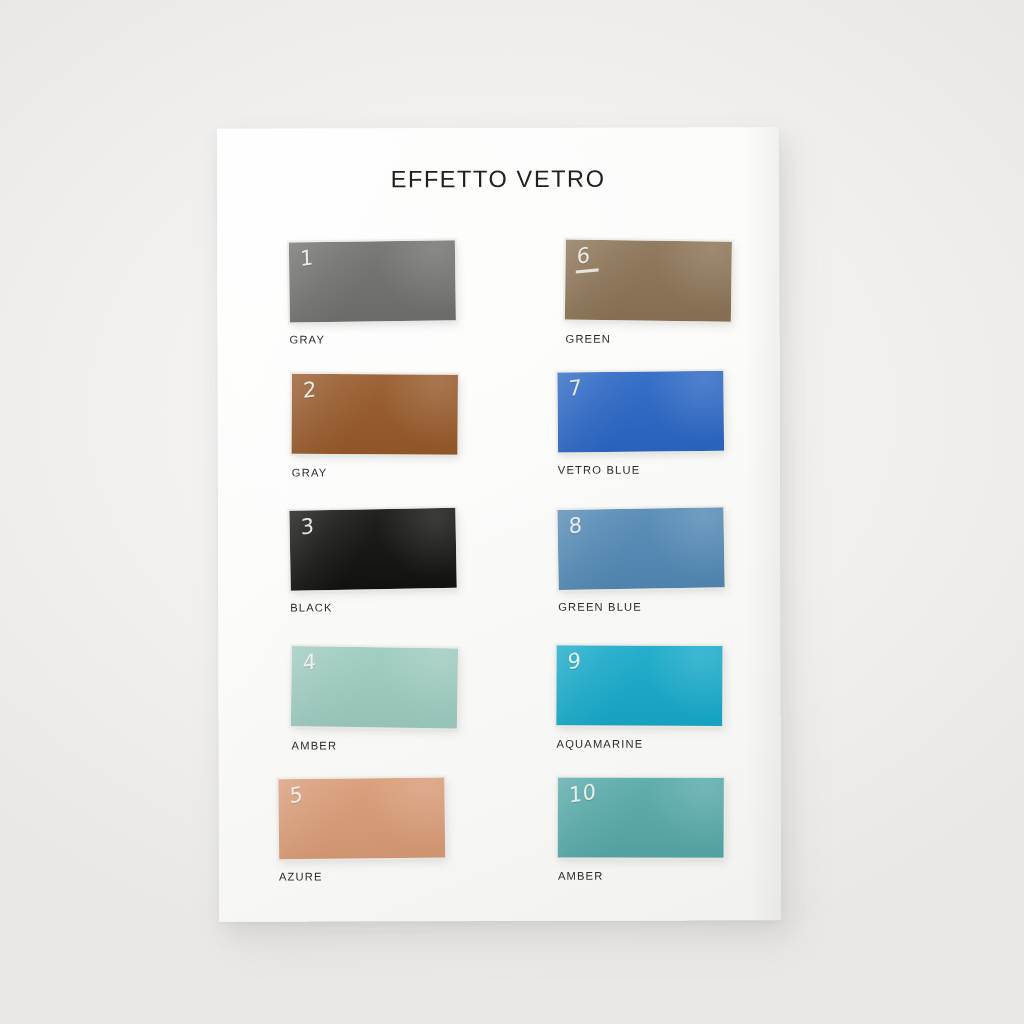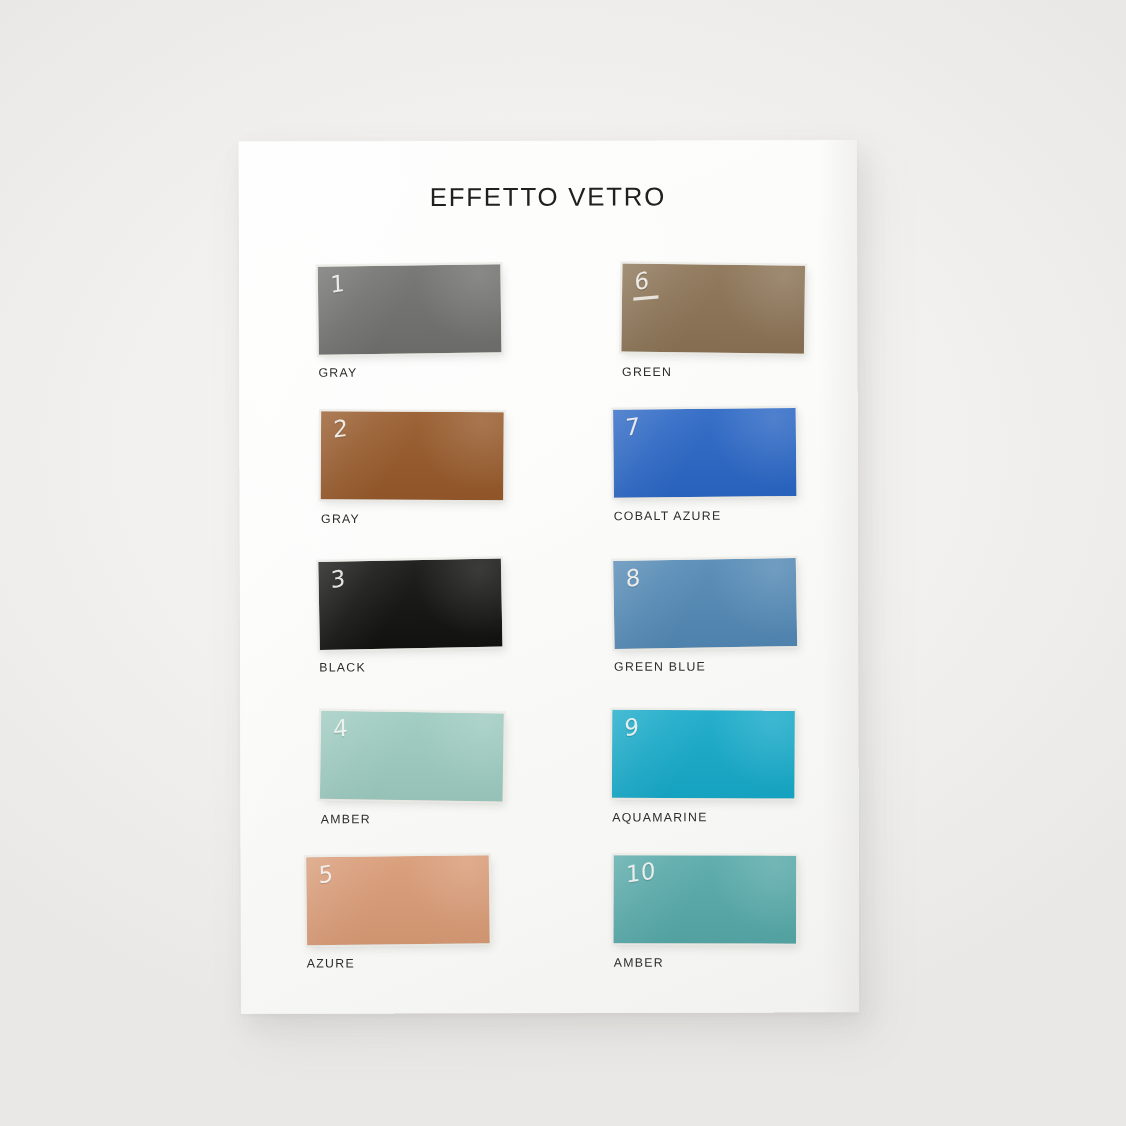--- a/index.html
+++ b/index.html
@@ -188,21 +188,21 @@
           <div class="chip-num underlined">6</div>
         </div>
         <div class="chip-label">GREEN</div>
       </div>
       <div class="swatch-cell" style="left: 340px; top: 244px;">
         <div class="chip" style="background: rgb(42, 102, 196); transform: rotate(-0.4deg);">
           <div class="chip-rim"></div>
           <div class="chip-gloss"></div>
           <div class="chip-num">7</div>
         </div>
-        <div class="chip-label">COBALT AZURE</div>
+        <div class="chip-label">VETRO BLUE</div>
       </div>
       <div class="swatch-cell" style="left: 340px; top: 381px;">
         <div class="chip" style="background: rgb(82, 136, 180); transform: rotate(-0.8deg);">
           <div class="chip-rim"></div>
           <div class="chip-gloss"></div>
           <div class="chip-num">8</div>
         </div>
         <div class="chip-label">GREEN BLUE</div>
       </div>
       <div class="swatch-cell" style="left: 338px; top: 518px;">

